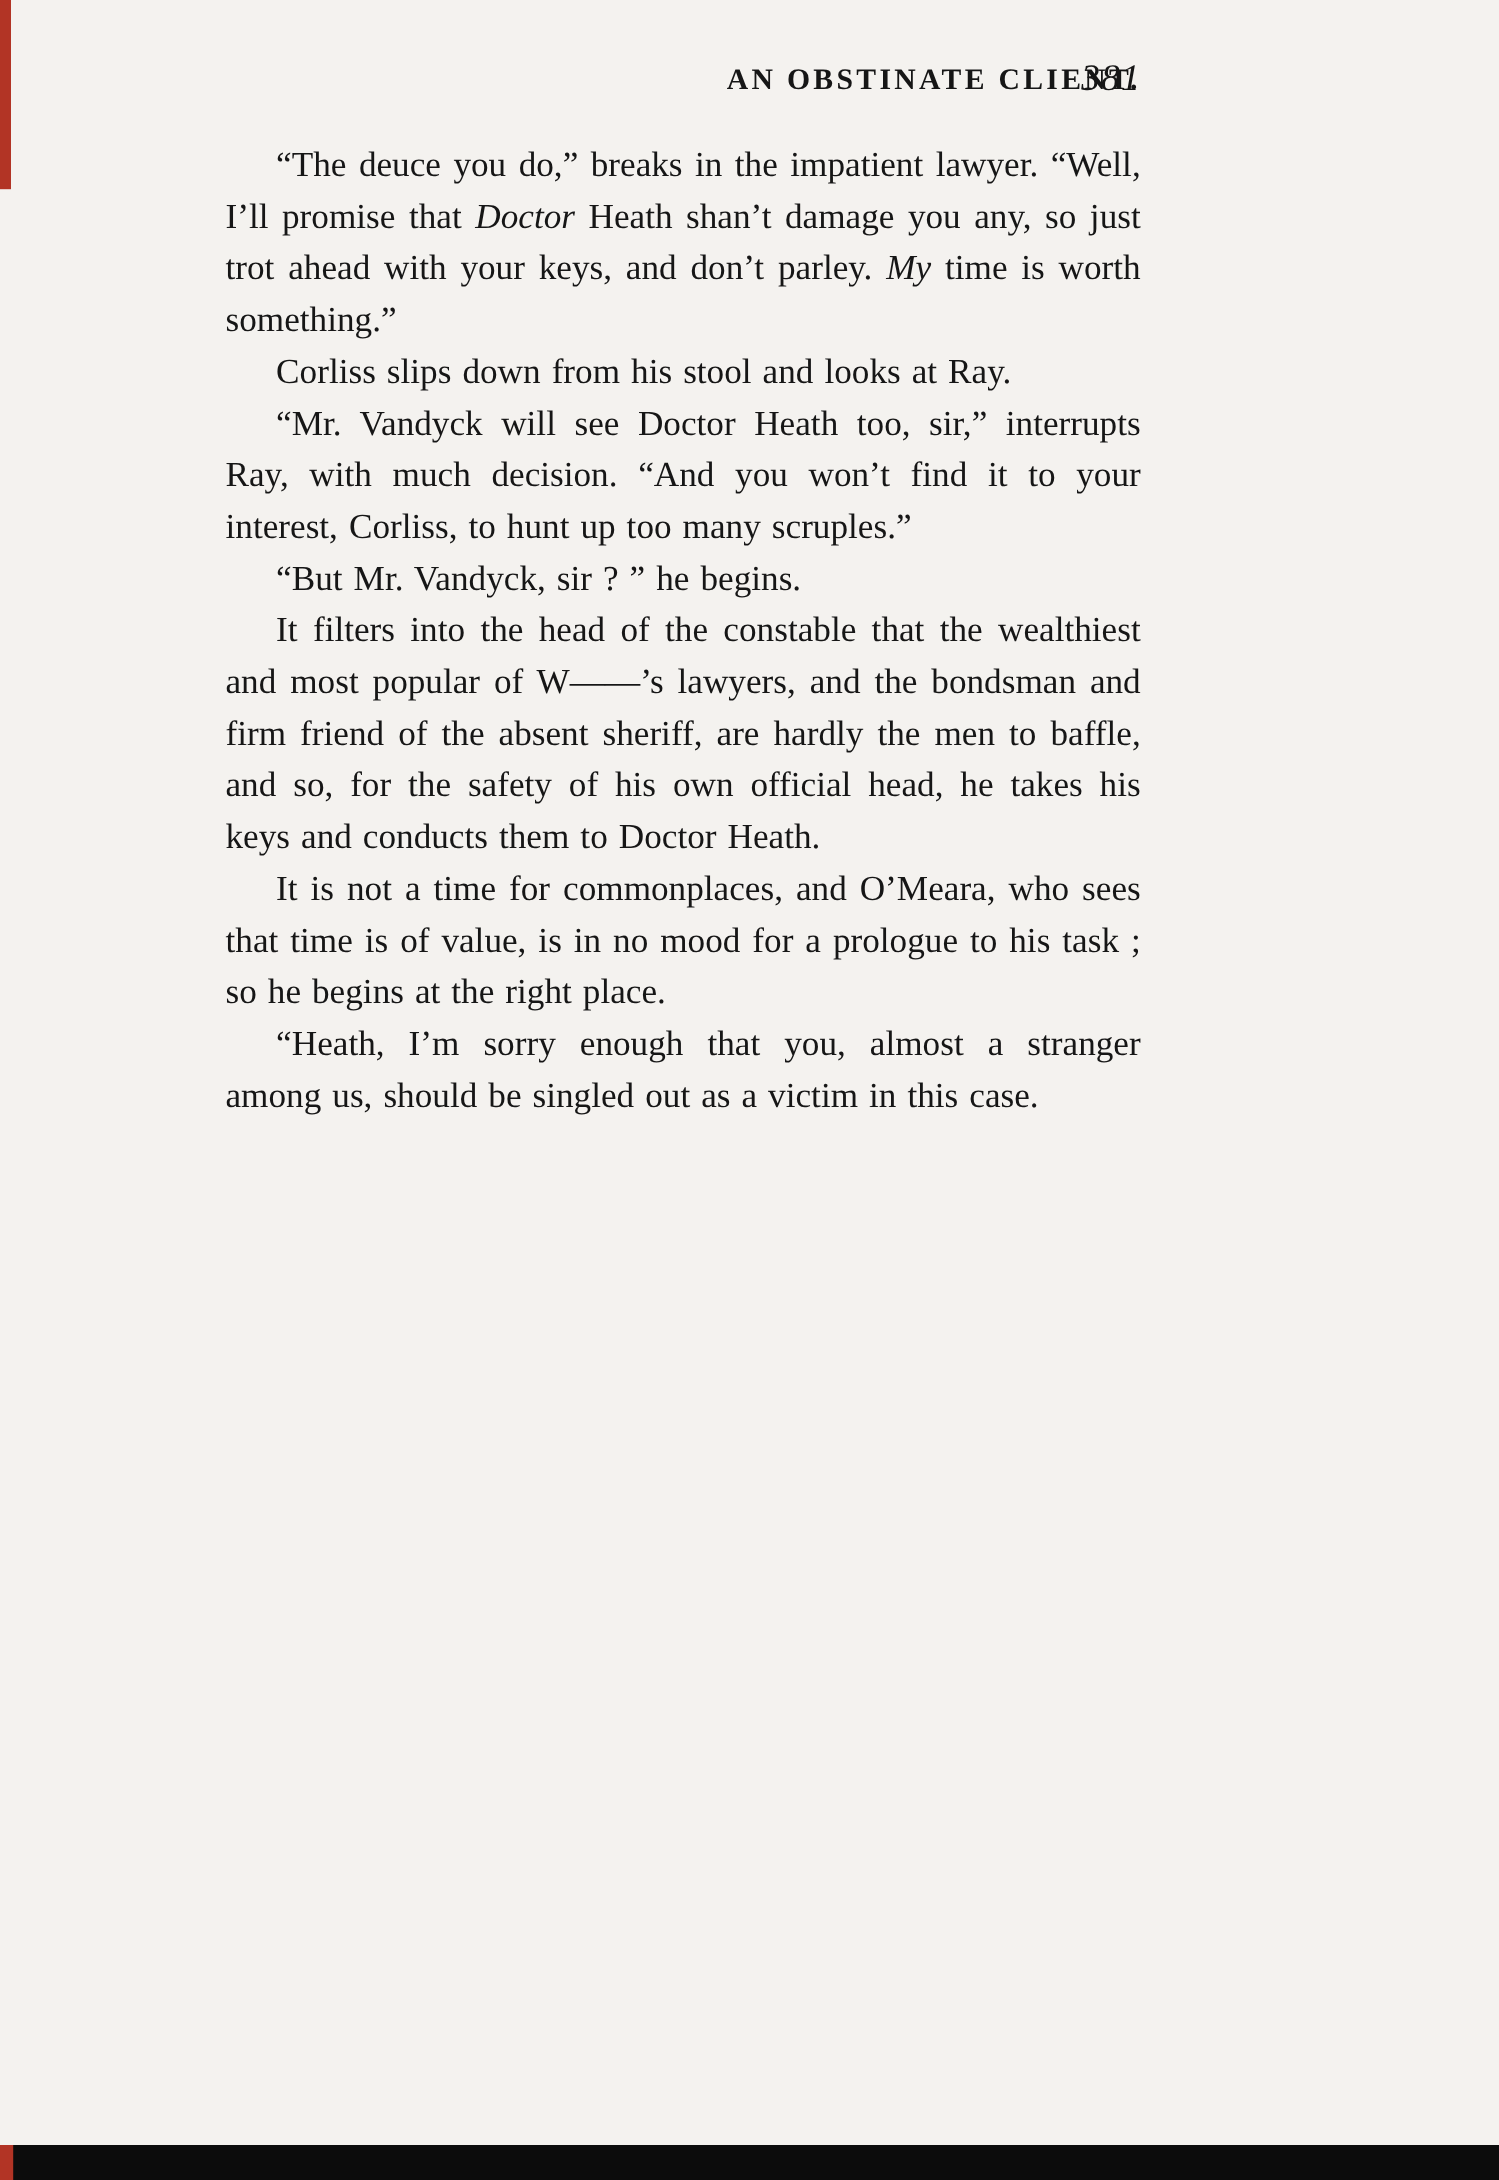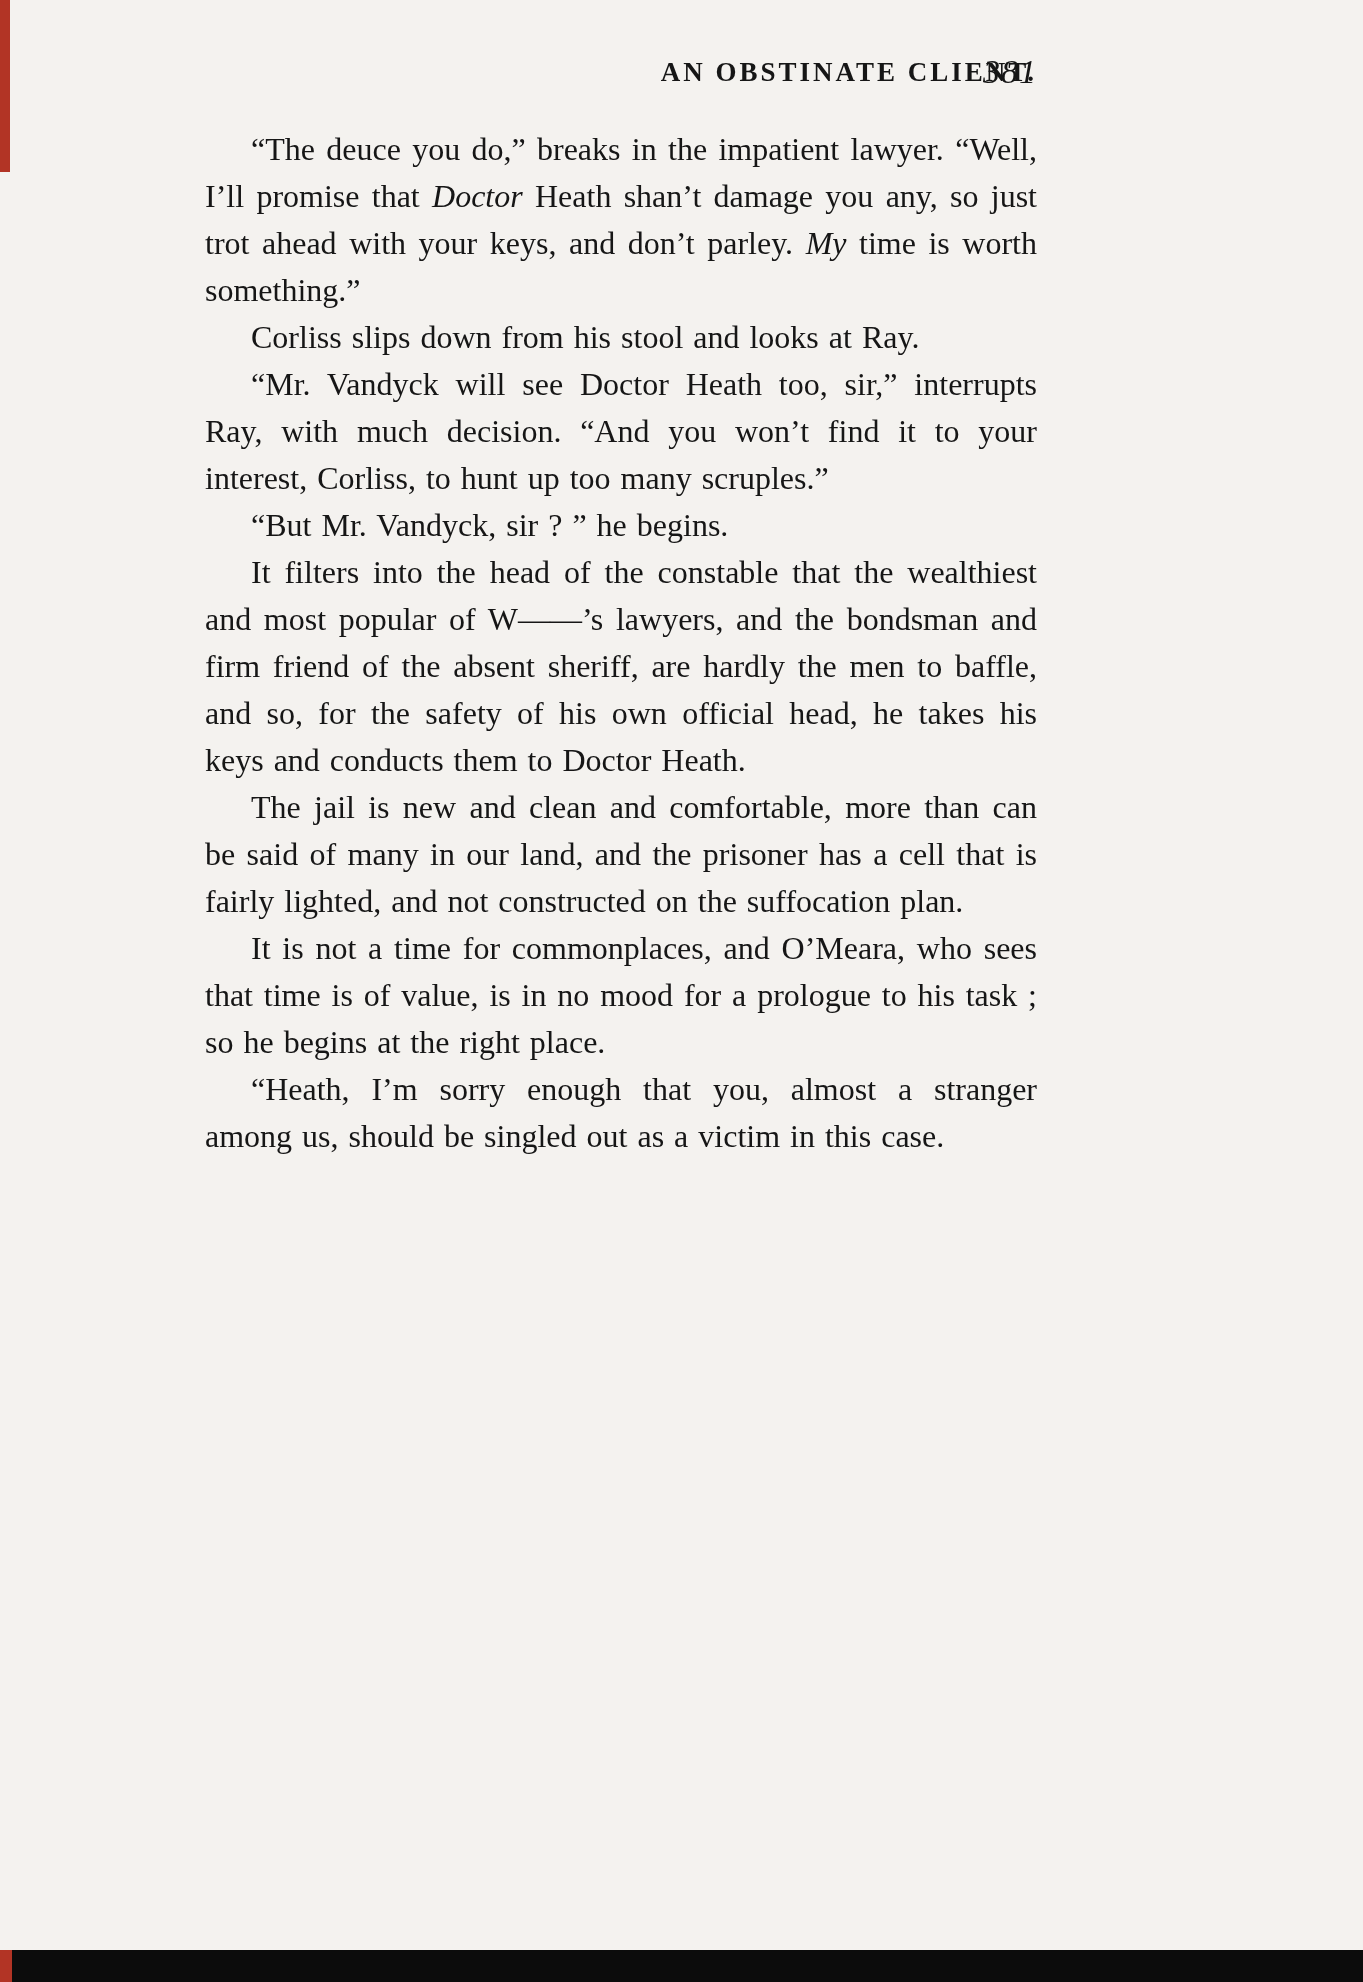--- a/index.html
+++ b/index.html
@@ -101,21 +101,20 @@
       <p><span>“The deuce you do,” breaks in the impatient lawyer.  “Well, I’ll promise that </span><em>Doctor</em><span> Heath shan’t damage you any, so just trot ahead with your keys, and don’t parley.  </span><em>My</em><span> time is worth something.”</span></p>
 
       <p><span>Corliss slips down from his stool and looks at Ray.</span></p>
 
       <p><span>“Mr. Vandyck will see Doctor Heath too, sir,” interrupts Ray, with much decision.  “And you won’t find it to your interest, Corliss, to hunt up too many scruples.”</span></p>
 
       <p><span>“But Mr. Vandyck, sir ? ” he begins.</span></p>
 
       <p><span>It filters into the head of the constable that the wealthiest and most popular of W——’s lawyers, and the bondsman and firm friend of the absent sheriff, are hardly the men to baffle, and so, for the safety of his own official head, he takes his keys and conducts them to Doctor Heath.</span></p>
 
-      <p><span>The jail is new and clean and comfortable, more than can be said of many in our land, and the prisoner has a cell that is fairly lighted, and not constructed on the suffocation plan.</span></p>
 
 
       <p><span>It is not a time for commonplaces, and O’Meara, who sees that time is of value, is in no mood for a prologue to his task ; so he begins at the right place.</span></p>
 
       <p><span>“Heath, I’m sorry enough that you, almost a stranger among us, should be singled out as a victim in this case.</span></p>
 
     </div>
   </div>
 
   <div class="bottom-bar"></div>

